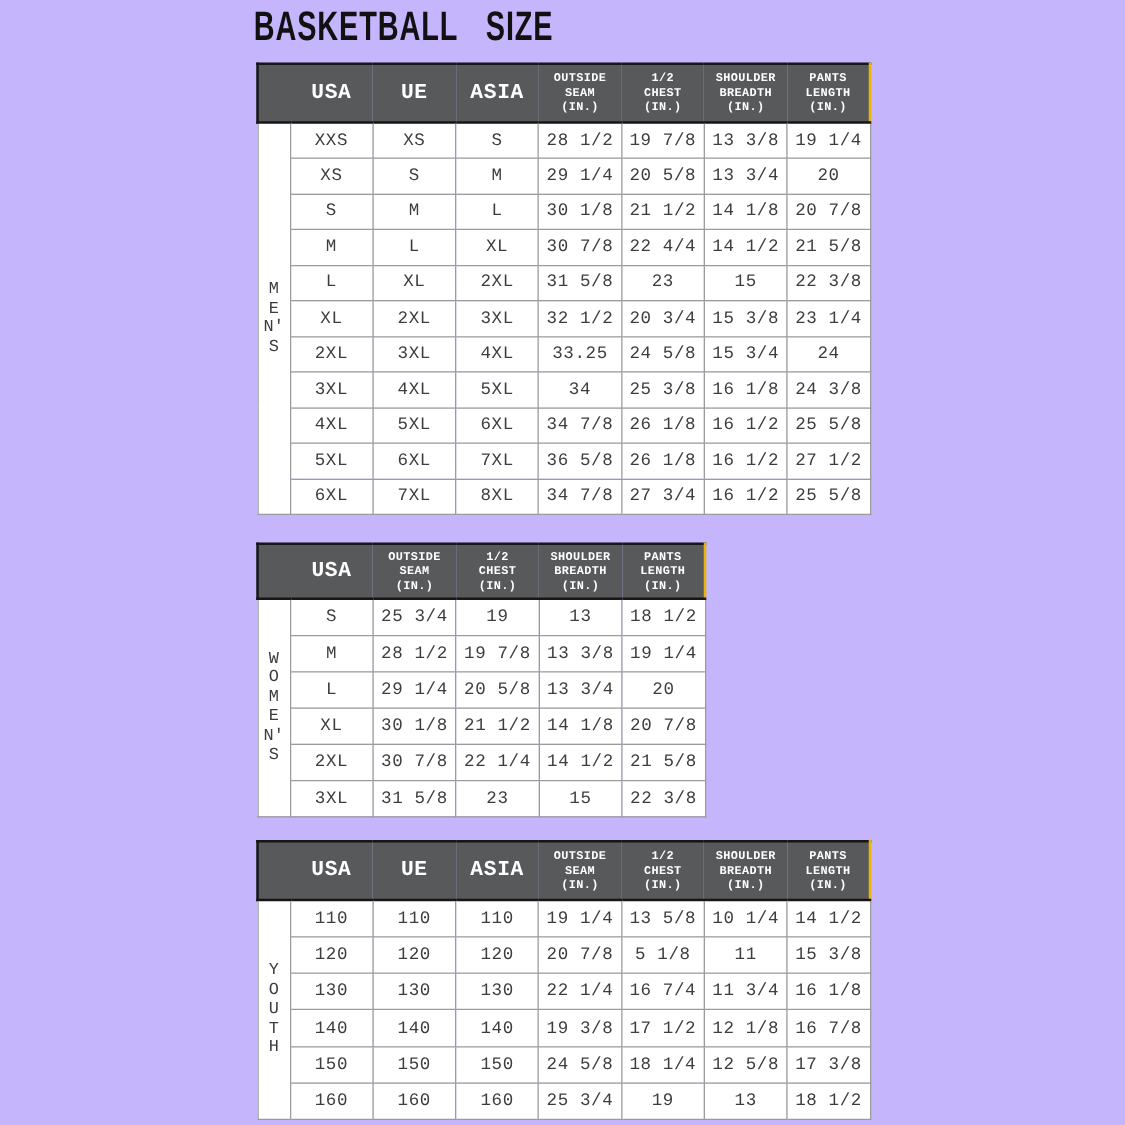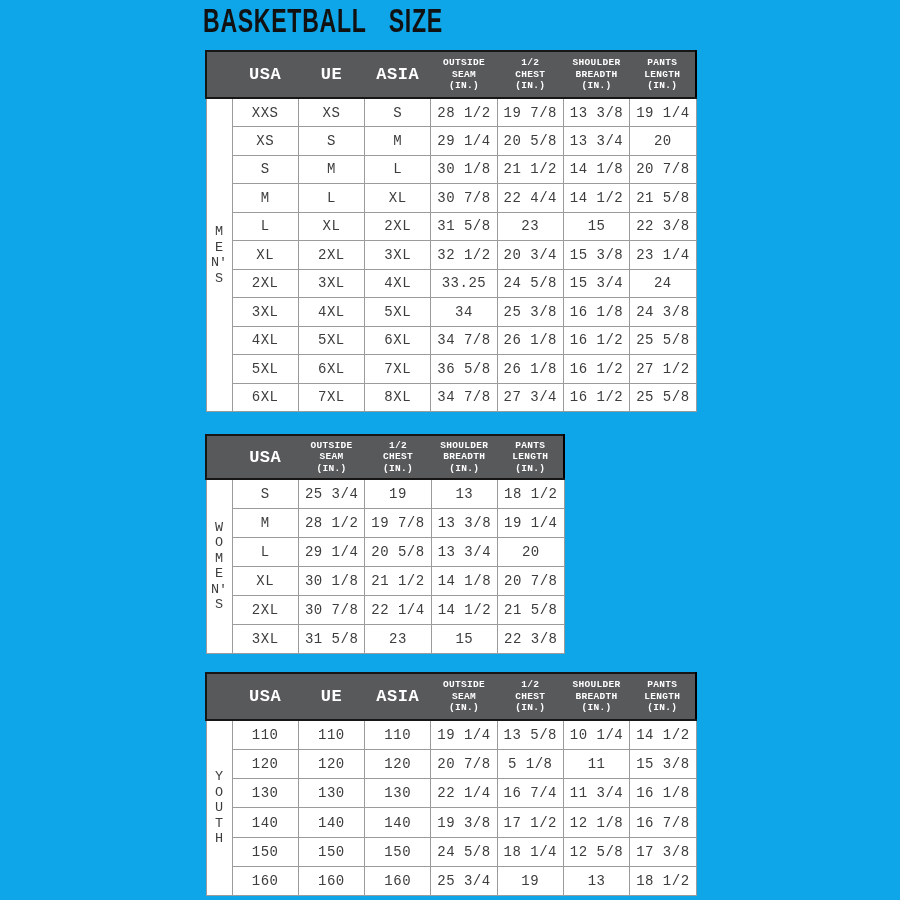--- a/index.html
+++ b/index.html
@@ -3,21 +3,21 @@
 <meta charset="utf-8">
 <style>
   * { margin: 0; padding: 0; box-sizing: border-box; }
   html, body { width: 900px; height: 900px; }
   body {
     background: #ffffff;
     font-family: "Liberation Sans", sans-serif;
     position: relative;
     overflow: hidden;
   }
-  .page { position: absolute; inset: 0; background: #0ea5e9; }
+  .page { position: absolute; inset: 0; background: #c4b5fd; }
 
   .title {
     position: absolute;
     left: 203px;
     top: 2px;
     font-size: 33px;
     font-weight: bold;
     color: #111111;
     letter-spacing: 1px;
     word-spacing: 22px;
@@ -44,21 +44,21 @@
     background: #58595b;
     color: #ffffff;
     text-align: center;
     vertical-align: middle;
     font-weight: bold;
     border-top: 2px solid #161616;
     border-bottom: 2px solid #161616;
     padding: 0 1px;
   }
   tr.header-row th:first-child { border-left: 2px solid #161616; }
-  tr.header-row th:last-child  { border-right: 2px solid #000000; }
+  tr.header-row th:last-child  { border-right: 2px solid #eab308; }
   .t-mens th.th, .t-youth th.th { height: 47px; }
   .t-womens th.th { height: 44px; }
   th.big   { font-size: 17px; letter-spacing: 0.5px; }
   th.small { font-size: 9.5px; line-height: 11.5px; white-space: pre-line; letter-spacing: 0.3px; }
 
   
   td.cell, td.side-label {
     border: 1px solid #9b9b9b;
     text-align: center;
     vertical-align: middle;

